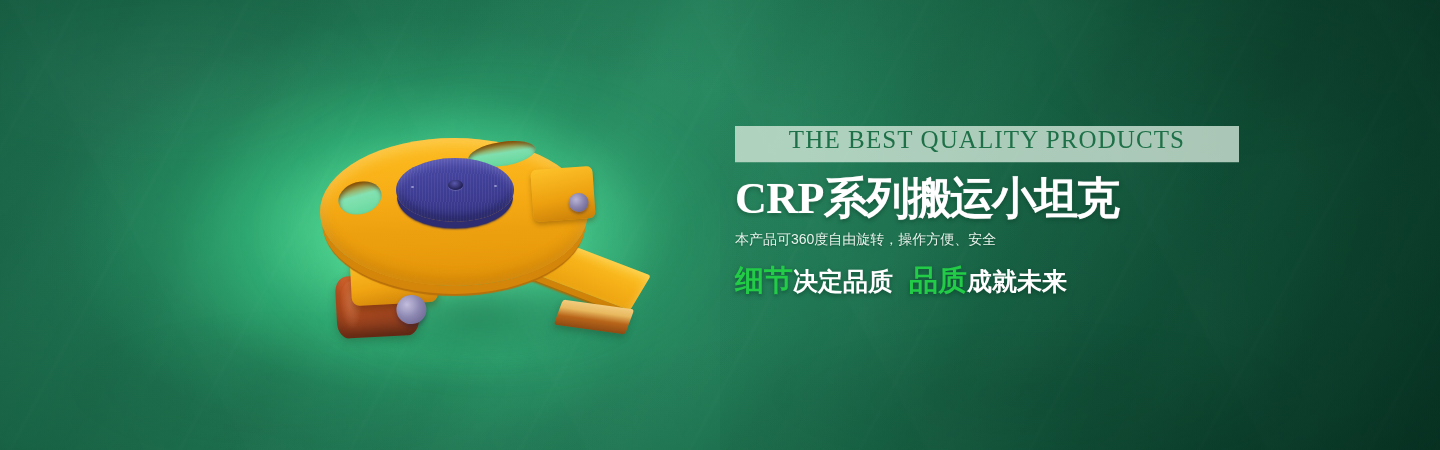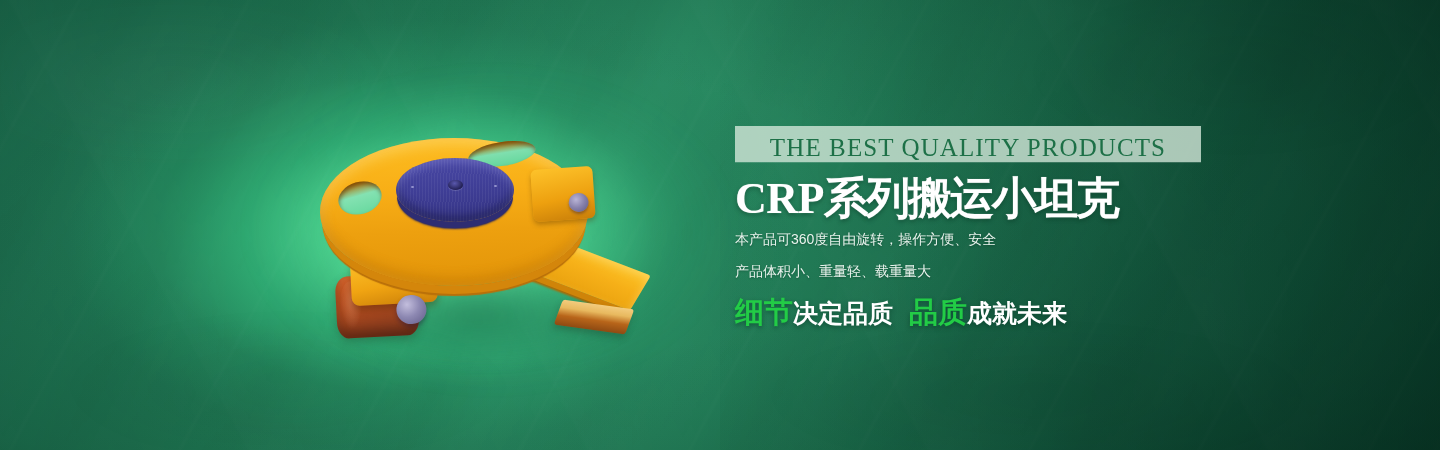--- a/index.html
+++ b/index.html
@@ -341,25 +341,25 @@
   }
 
   
   .copy {
     position: absolute;
     left: 735px;
     top: 126px;
     width: 560px;
   }
   .ribbon {
-    width: 466px;
+    width: 504px;
     height: 36px;
     background: rgba(214, 233, 219, 0.78);
     display: flex;
-    align-items: flex-end;
+    align-items: flex-start;
     justify-content: center;
     box-shadow: 0 1px 0 rgba(255,255,255,.16);
   }
   .ribbon-text {
     font-family: "Liberation Serif", "DejaVu Serif", serif;
     font-size: 25px;
     letter-spacing: 1.1px;
     color: #1d7047;
     white-space: nowrap;
   }
@@ -447,21 +447,20 @@
     <div class="ribbon">
       <span class="ribbon-text">THE BEST QUALITY PRODUCTS</span>
     </div>
 
     <div class="headline">
       <span>CRP</span><span class="cn">系列搬运小坦克</span>
     </div>
 
     <div class="sub">
       <div>本产品可360度自由旋转，操作方便、安全</div>
-      <div>产品体积小、重量轻、载重量大</div>
     </div>
 
     <div class="slogan">
       <span class="hi">细节</span><span>决定品质</span><span class="gap"></span><span class="hi">品质</span><span>成就未来</span>
     </div>
 
   </div>
 </div>
 
 </body></html>

